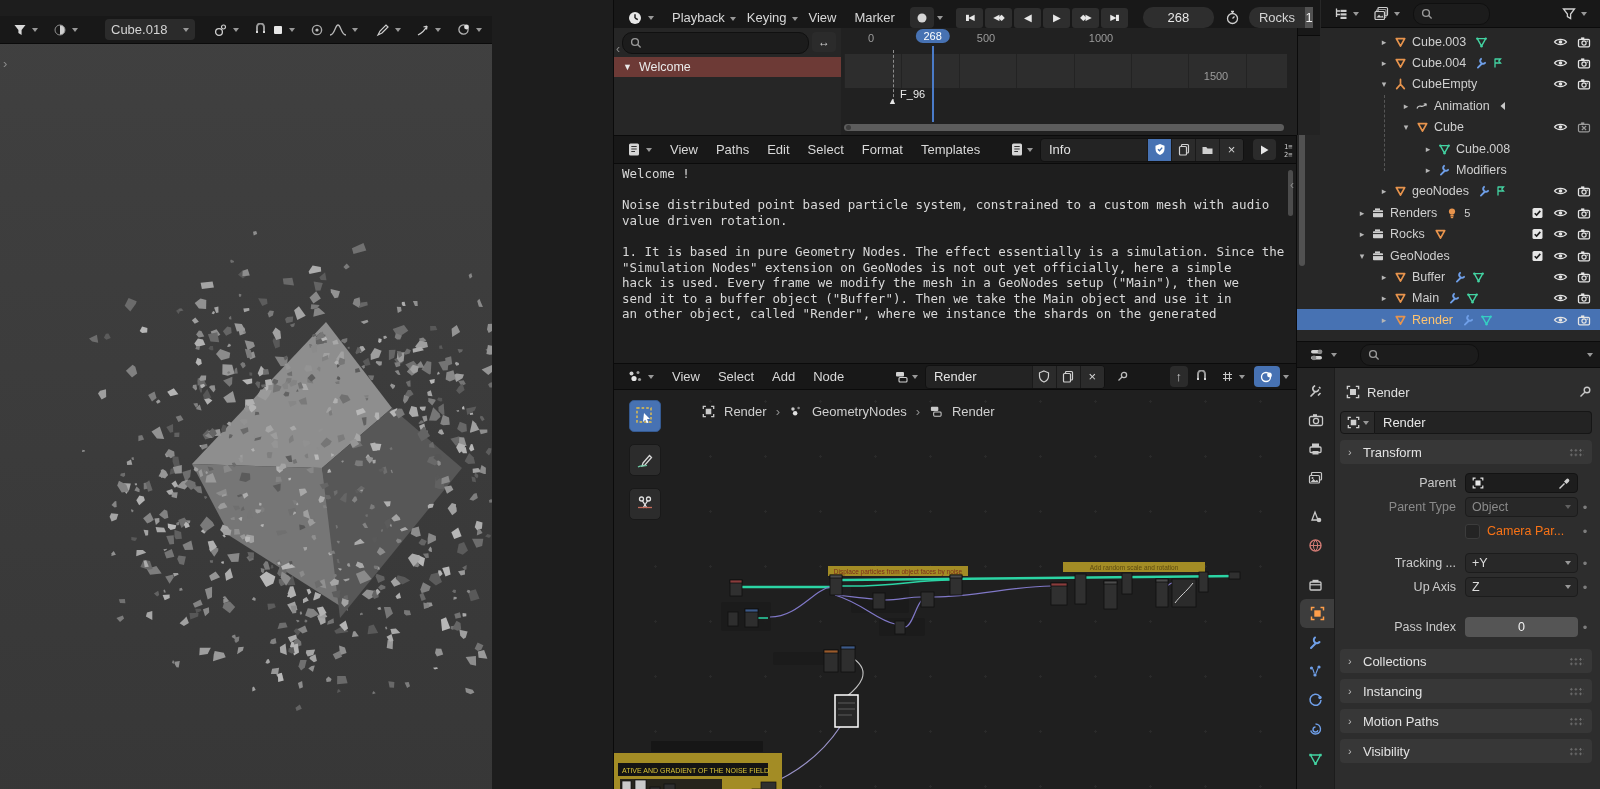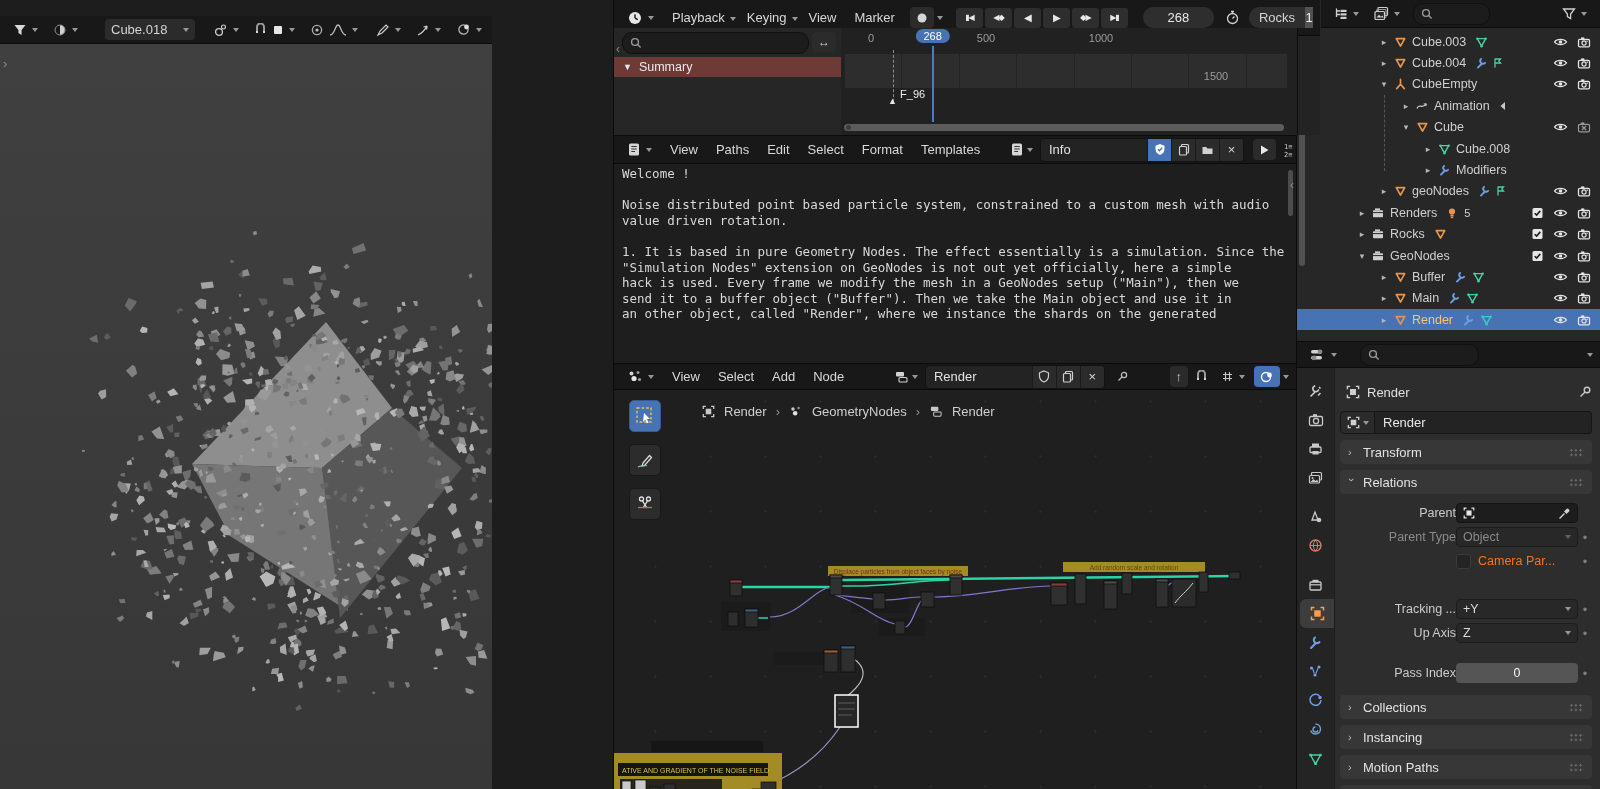--- a/index.html
+++ b/index.html
@@ -101,21 +101,21 @@
   .pname .icobtn{width:33px;background:#2b2b2b;border:1px solid #161616;border-radius:4px 0 0 4px;
                  display:flex;align-items:center;justify-content:center;gap:3px}
   .pname .nfield{flex:1;background:#232323;border:1px solid #161616;border-left:none;border-radius:0 4px 4px 0;
                  display:flex;align-items:center;padding-left:8px;color:#e6e6e6}
   .panel{margin-top:6px;height:24px;background:#373737;border-radius:4px;display:flex;align-items:center;
          gap:7px;padding:0 8px;color:#e2e2e2}
   .panel .tri{color:#b9b9b9;font-size:11px;width:8px}
   .grip{margin-left:auto;width:15px;height:9px;background-image:radial-gradient(circle,#8f8f8f 1px,transparent 1.15px);
         background-size:4.6px 4.6px;opacity:.6}
   .prow{display:flex;align-items:center;margin-top:4px;height:20px}
-  .prow .plabel{width:116px;text-align:right;color:#cbcbcb;flex:0 0 auto;font-size:12.5px}
+  .prow .plabel{width:116px;text-align:right;padding-right:9px;color:#cbcbcb;flex:0 0 auto;font-size:12.5px}
   .prow .plabel.dis{color:#8a8a8a}
   .pfield{flex:1;height:20px;border-radius:4px;display:flex;align-items:center;padding:0 6px;font-size:12.5px;box-sizing:border-box}
   .obj{background:#1d1d1d;border:1px solid #131313}
   .drop{background:#282828;border:1px solid #1c1c1c;color:#dcdcdc;gap:4px}
   .drop.dis{color:#8a8a8a}
   .num{background:#555555;justify-content:center;color:#f3f3f3}
   .dot{width:14px;text-align:center;color:#7d7d7d;font-size:13px;flex:0 0 auto}
   .cbx{width:13px;height:13px;background:#242424;border:1px solid #3c3c3c;border-radius:3px;margin-right:7px}
   .transport{display:flex;gap:2px}
   .tbtn{min-width:21px;height:20px;background:#2e2e2e;border-radius:3px;display:flex;align-items:center;
@@ -1451,21 +1451,21 @@
                 <svg width="12" height="12" viewBox="0 0 12 12">
                   <circle cx="5" cy="5" r="3.4" fill="none" stroke="#9a9a9a" stroke-width="1.4"></circle>
                   <path d="M7.6 7.6 L10.6 10.6" stroke="#9a9a9a" stroke-width="1.4"></path>
                 </svg>
               </span>
           </span>
           <span class="sqbtn">↔</span>
         </div>
         <div class="tl-summary">
           <span style="font-size:9px">▼</span>
-          <span>Summary</span>
+          <span>Welcome</span>
         </div>
       </div>
       <div class="tl-ruler" id="tl-ruler">
         <div class="band"></div>
         <div class="mk-line" id="mk-line" style="left: 52.08px;"></div>
         <div class="mk-tri" id="mk-tri" style="left: 52.08px;">▲</div>
         <div class="mk-label" id="mk-label" style="left: 59.08px;">F_96</div>
         <div class="ph-line" id="ph-line" style="left: 90.64px;"></div>
         <div class="ph-chip" id="ph-chip" style="left: 91.64px;">268</div>
         <div class="tl-scroll">
@@ -1906,25 +1906,20 @@
             <span class="chev"></span>
         </span>
         <span class="nfield">Render</span>
       </div>
 
       <div class="panel">
         <span class="tri">›</span>
           <span>Transform</span>
           <span class="grip"></span>
       </div>
-      <div class="panel">
-        <span class="tri" style="transform:rotate(90deg)">›</span>
-          <span>Relations</span>
-          <span class="grip"></span>
-      </div>
 
       <div class="prow" style="margin-top:9px">
         <span class="plabel">Parent</span>
         <span class="pfield obj">
           <span class="ico">
               <svg width="12" height="12" viewBox="0 0 15 15">
                 <path d="M1.5 4.5 V1.5 H4.5 M10.5 1.5 H13.5 V4.5 M13.5 10.5 V13.5 H10.5 M4.5 13.5 H1.5 V10.5" fill="none" stroke="#e6e6e6" stroke-width="1.5"></path>
                 <rect x="4.3" y="4.3" width="6.4" height="6.4" fill="#e6e6e6"></rect>
               </svg>
             </span>
@@ -1948,21 +1943,21 @@
         <span class="dot">•</span>
       </div>
       <div class="prow">
         <span class="plabel"> </span>
         <span class="pfield" style="padding:0">
           <span class="cbx"></span>
           <span style="color:#f97316">Camera Par...</span>
         </span>
         <span class="dot">•</span>
       </div>
-      <div class="prow" style="margin-top:28px">
+      <div class="prow" style="margin-top:12px">
         <span class="plabel">Tracking ...</span>
         <span class="pfield drop">
           <span>+Y</span>
             <span class="grow"></span>
             <span class="chev"></span>
         </span>
         <span class="dot">•</span>
       </div>
       <div class="prow">
         <span class="plabel">Up Axis</span>

